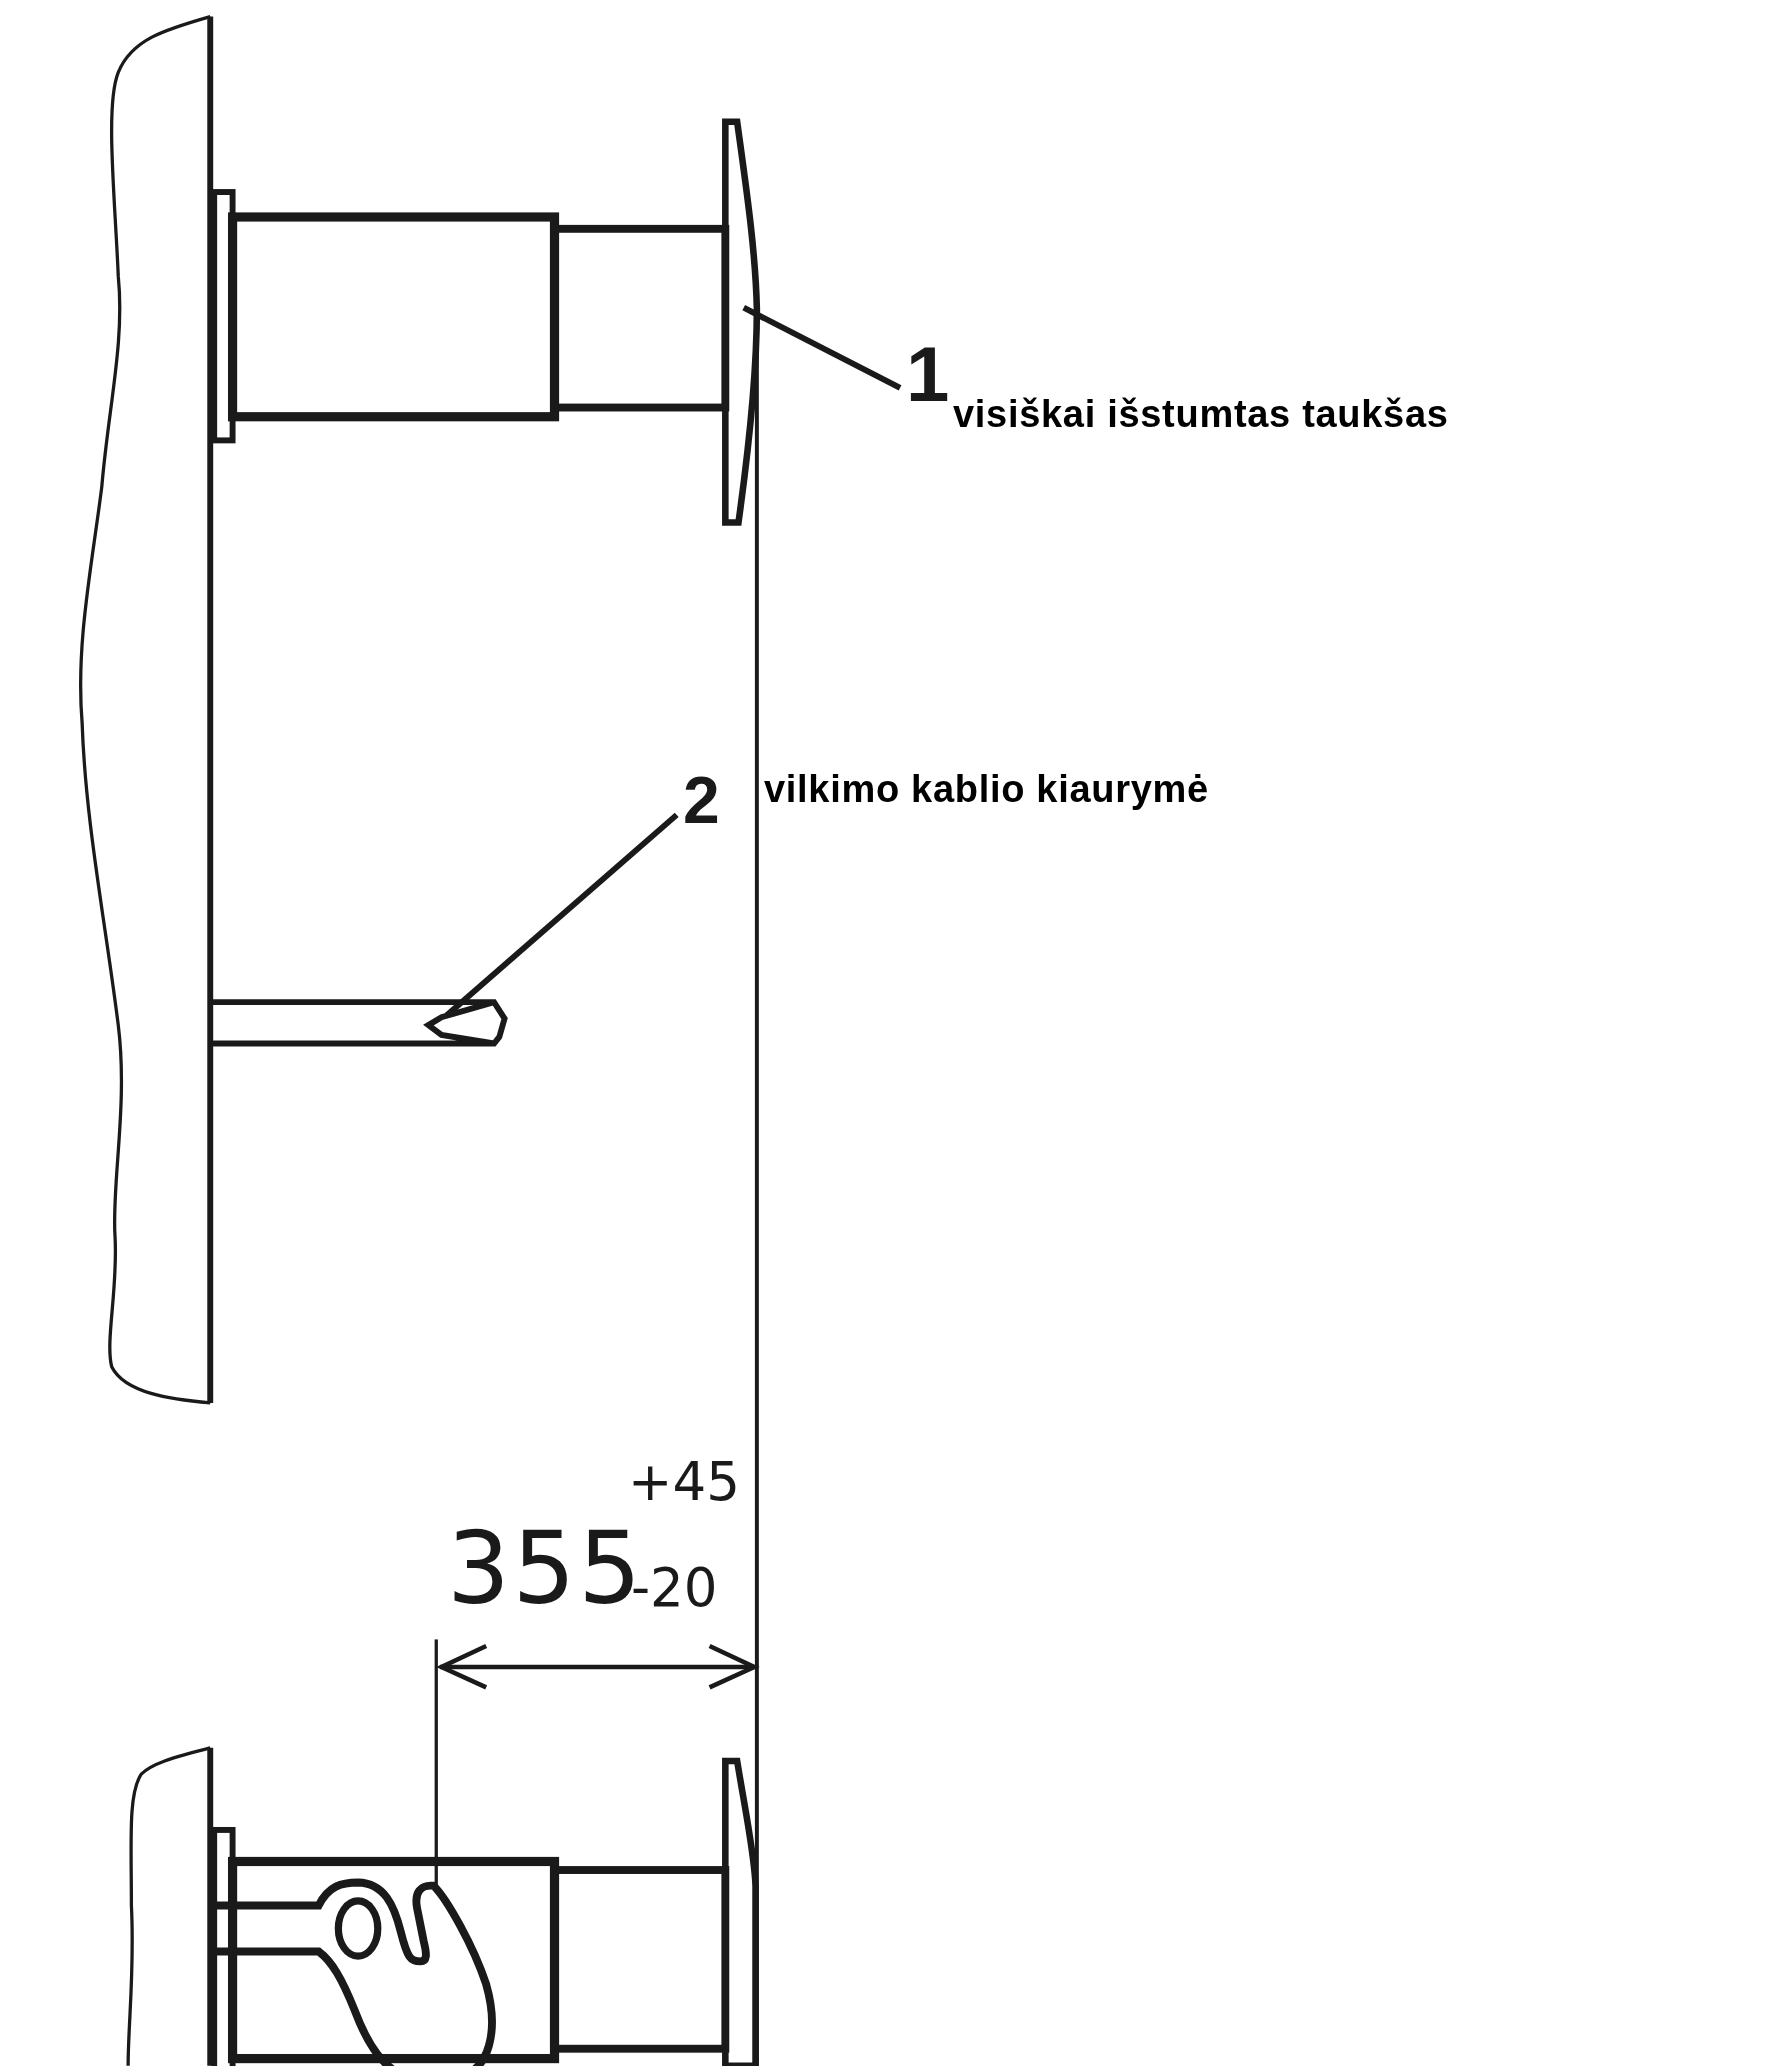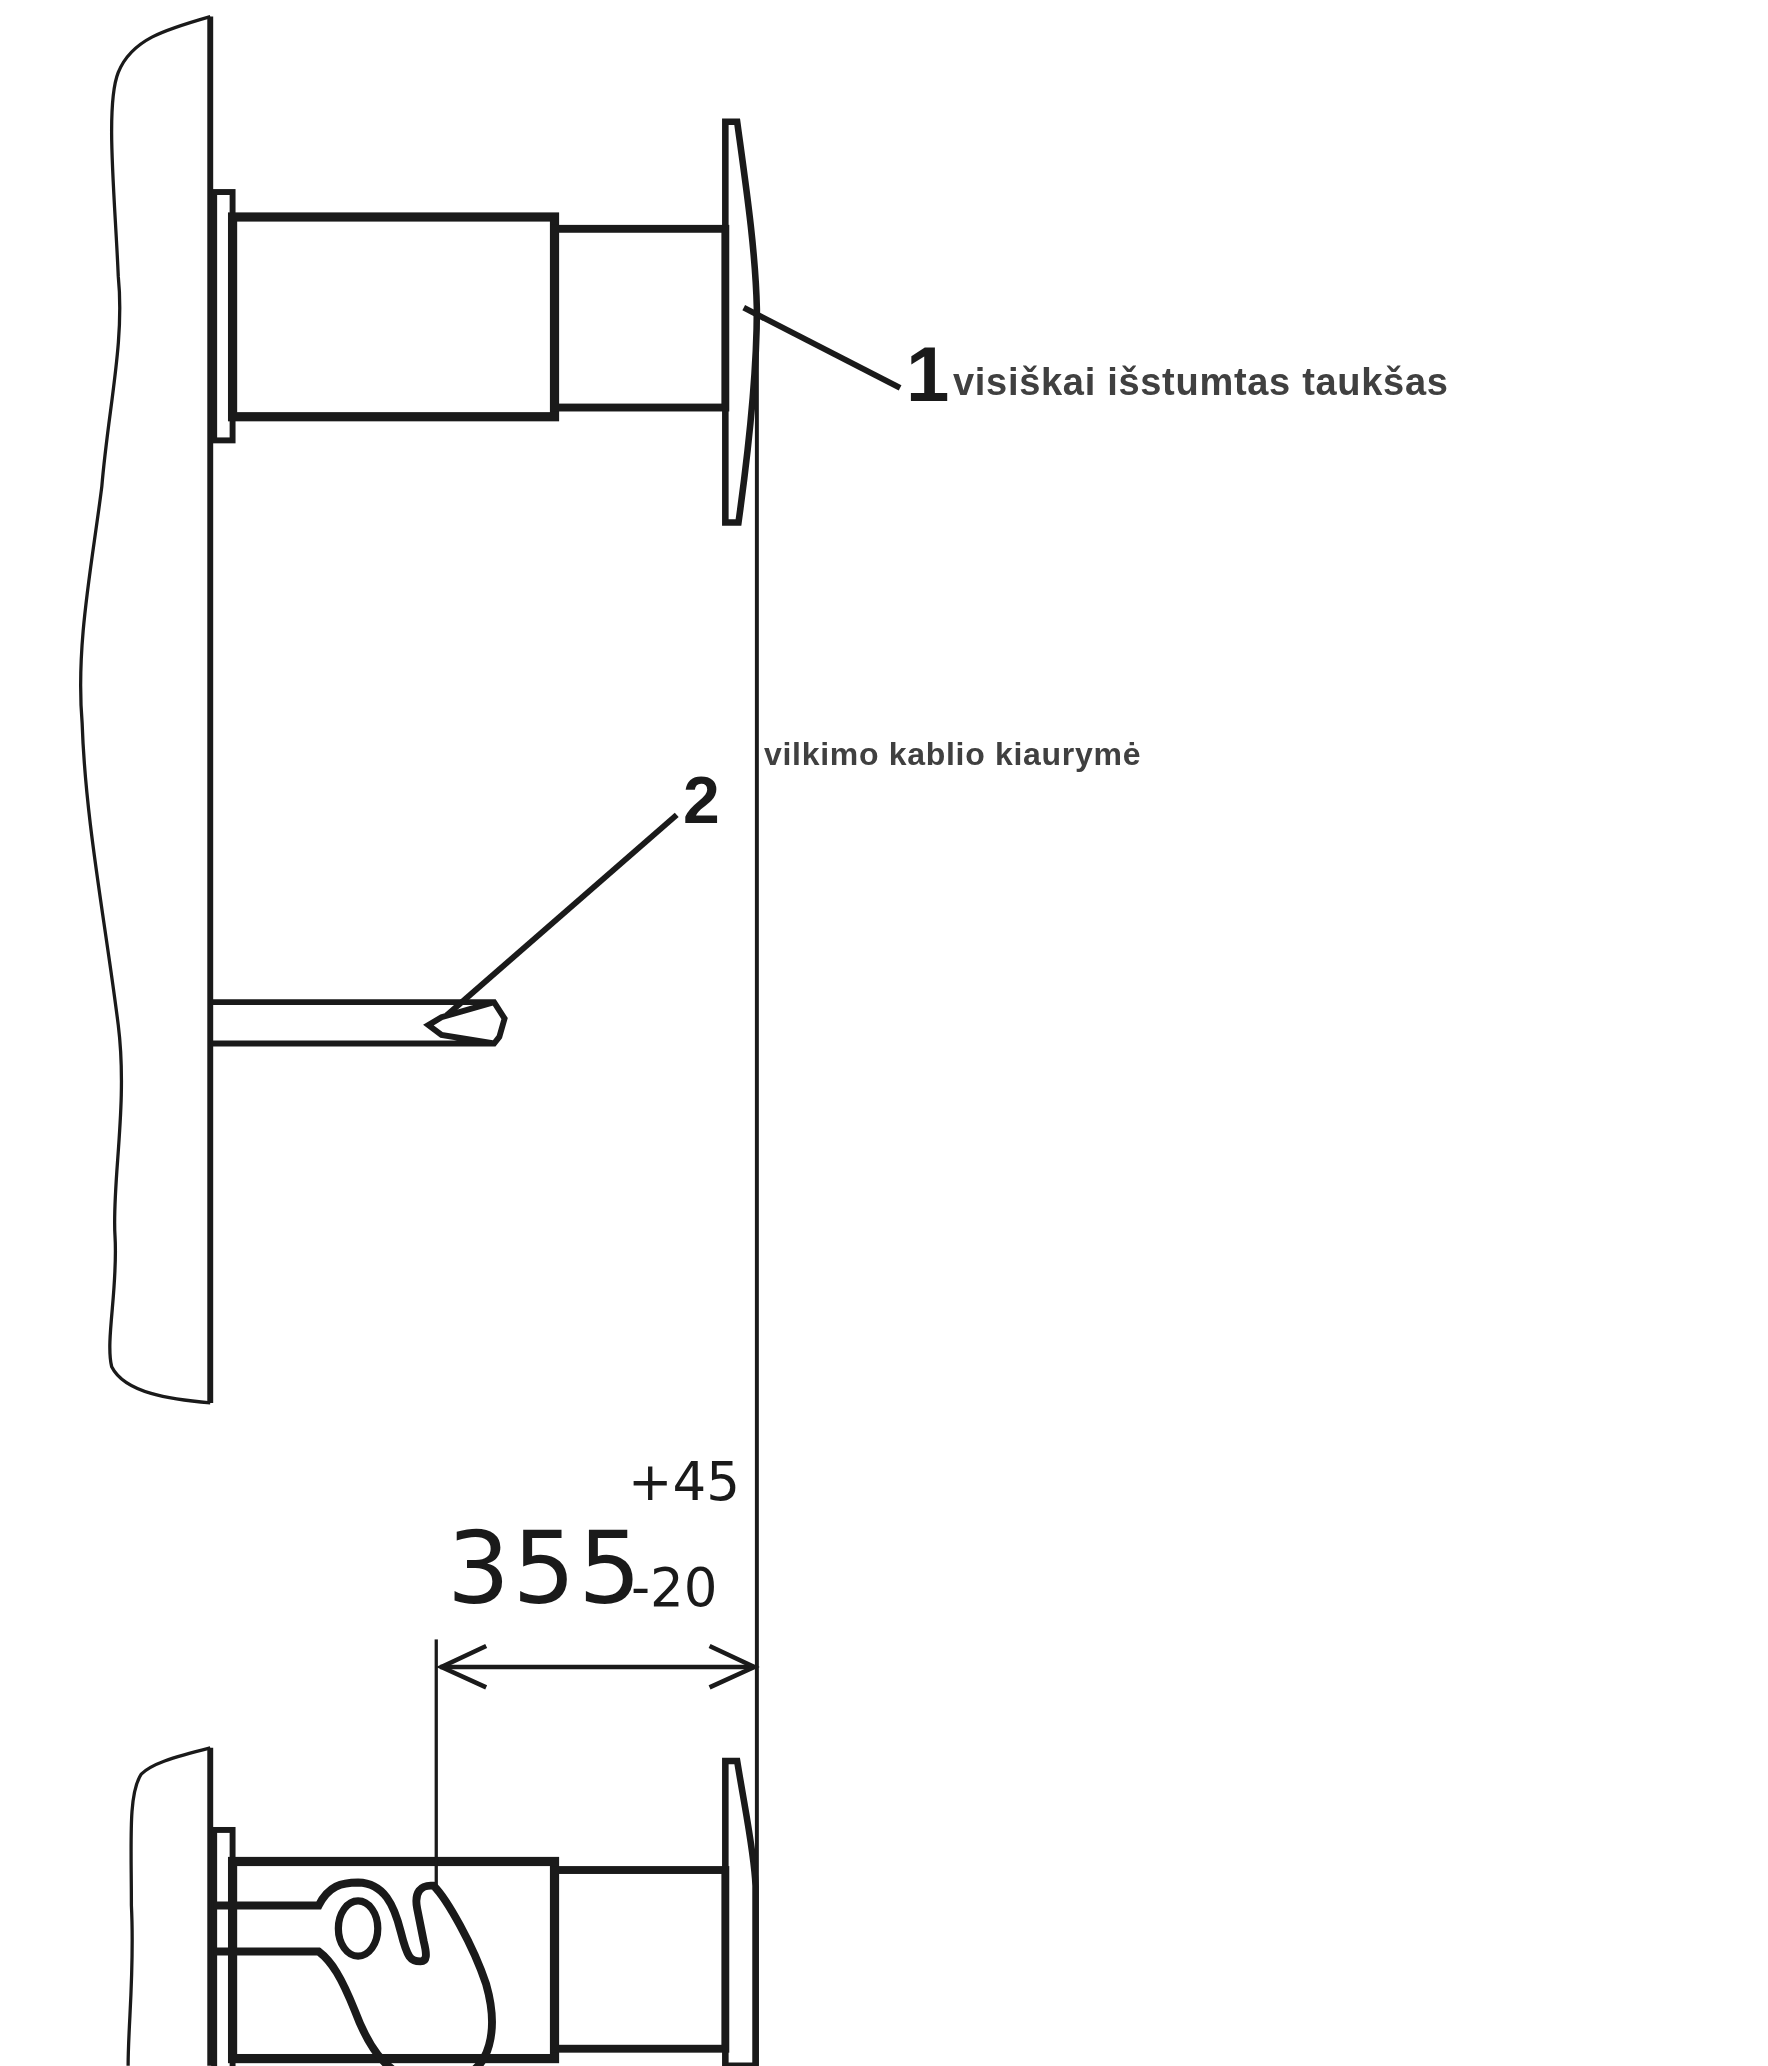--- a/index.html
+++ b/index.html
@@ -1,18 +1,18 @@
 <!DOCTYPE html>
 <html style="font-size:10.5px"><head>
 <meta charset="utf-8">
 <style>
   html, body { margin:0; padding:0; background:#ffffff; }
   #canvas { position:relative; width:1768px; height:2066px; overflow:hidden; background:#fff; }
   svg { position:absolute; left:0; top:0; }
-  .label { position:absolute; font-family:"Liberation Sans", sans-serif; font-weight:bold; color:#404040; white-space:nowrap; letter-spacing:0.7px; }
+  .label { position:absolute; font-family:"Liberation Sans", sans-serif; font-weight:bold; color:#000000; white-space:nowrap; letter-spacing:0.7px;margin-top:32px; }
   .callout-num { position:absolute; font-family:"Liberation Sans", sans-serif; font-weight:bold; color:#1a1a1a; }
   .dim { position:absolute; font-family:"DejaVu Sans", sans-serif; color:#1a1a1a; }
 </style>
 </head>
 <body>
 
 <div id="canvas">
 <svg width="1768" height="2066" viewBox="0 0 2691 3144">
   <g fill="none" stroke="#1a1a1a" stroke-linejoin="miter">
 
@@ -49,19 +49,19 @@
     <line x1="670" y1="2537" x2="1148" y2="2537" stroke-width="7"></line>
     <path d="M740,2505 L672,2537 L740,2568" stroke-width="7"></path>
     <path d="M1080,2505 L1148,2537 L1080,2568" stroke-width="7"></path>
   </g>
 </svg>
 
 <div class="callout-num" style="left:906px; top:329px; font-size:78px;">1</div>
 <div class="label" style="left:953px; top:361px; font-size:38px;">visiškai išstumtas taukšas</div>
 
 <div class="callout-num" style="left:683px; top:762px; font-size:66px;">2</div>
-<div class="label" style="left:764px; top:736px; font-size:32px;">vilkimo kablio kiaurymė</div>
+<div class="label" style="left:764px; top:736px; font-size:38px;">vilkimo kablio kiaurymė</div>
 
 <div class="dim" style="left:447px; top:1511px; font-size:99px; letter-spacing:2.6px;">355</div>
 <div class="dim" style="left:628px; top:1451px; font-size:53px;">+45</div>
 <div class="dim" style="left:631px; top:1557px; font-size:53px;">-20</div>
 </div>
 
 
 </body></html>

